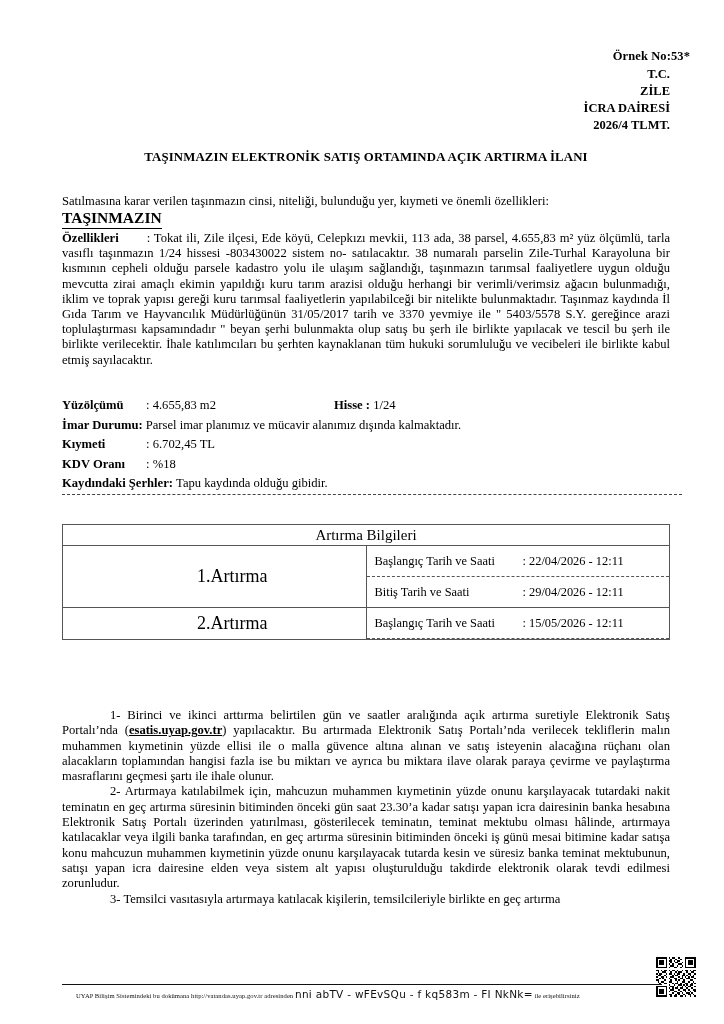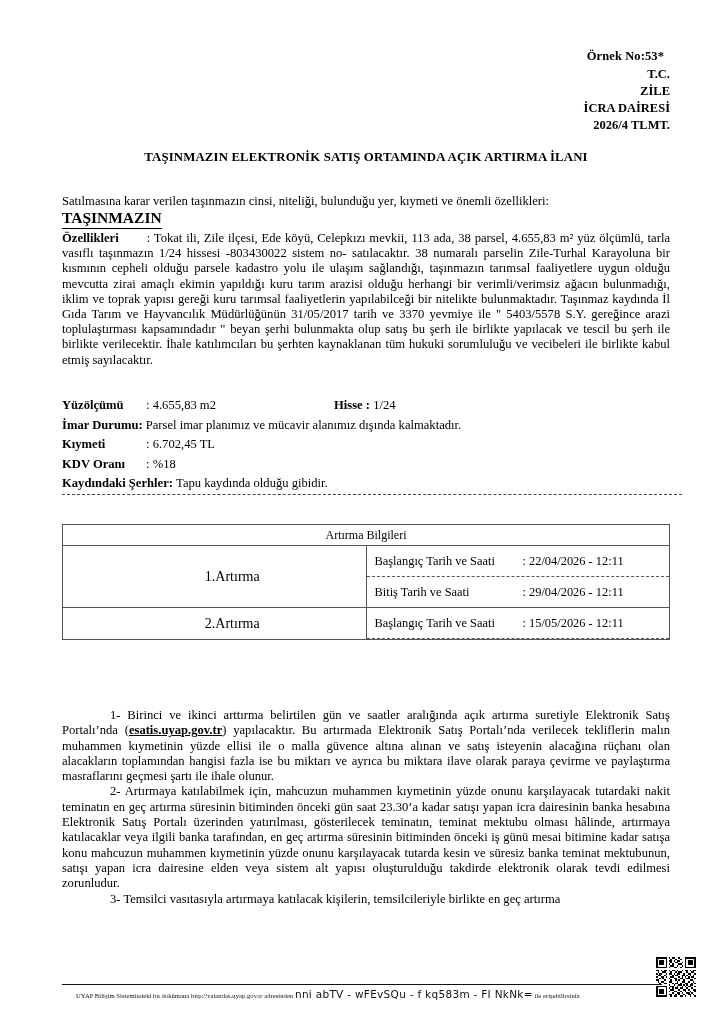--- a/index.html
+++ b/index.html
@@ -22,21 +22,21 @@
   .content {
     position: absolute;
     left: 62px;
     top: 0;
     width: 608px;
   }
 
   
   .ornek-no {
     position: absolute;
-    right: 60px;
+    right: 34px;
     top: 49px;
     font-weight: bold;
     font-size: 12.5px;
     letter-spacing: .1px;
   }
   .court-block {
     position: absolute;
     left: 0;
     top: 66px;
     width: 608px;
@@ -120,27 +120,27 @@
   }
   .auction-table td, .auction-table th {
     border: 1.1px solid #555;
     padding: 0;
     font-weight: normal;
   }
   .auction-table .thead-cell {
     text-align: center;
     height: 20px;
     line-height: 20px;
-    font-size: 12px;
+    font-size: 15px;
   }
   .auction-table .round-label {
     width: 91px;
     text-align: center;
     vertical-align: middle;
-    font-size: 14px;
+    font-size: 18px;
     padding-left: 36px;
   }
   .auction-table .detail-cell {
     padding: 0;
     vertical-align: middle;
   }
   .inner-tbl {
     width: 100%;
     border-collapse: collapse;
   }

